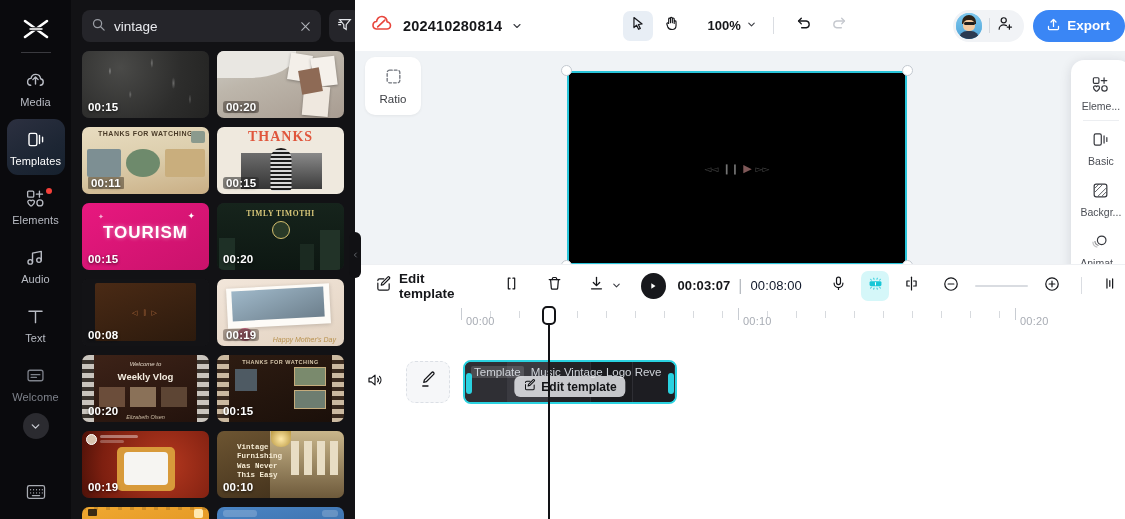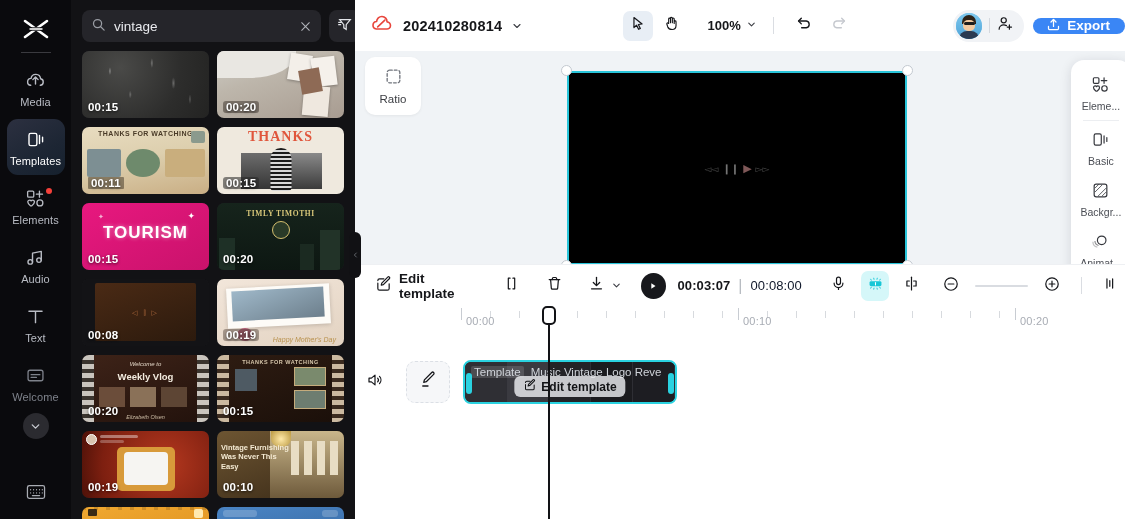--- a/index.html
+++ b/index.html
@@ -84,21 +84,21 @@
   .tb-center { margin-left:auto; display:flex; align-items:center; gap:4px; }
   .tool-btn { width:30px; height:30px; border-radius:7px; display:flex; align-items:center; justify-content:center; cursor:pointer; }
   .tool-btn.on { background:#e8eef5; }
   .zoom-lvl { font-size:13px; font-weight:700; color:#16171a; display:flex; align-items:center; gap:5px; cursor:pointer; margin-left:17px; }
   .vsep { width:1px; height:17px; background:#dadde2; margin:0 12px; }
   .tb-right { margin-left:auto; display:flex; align-items:center; gap:9px; }
   .avatar-group { height:32px; background:#f1f3f6; border-radius:17px; display:flex; align-items:center; padding:0 10px 0 3px; gap:7px; }
   .avatar { width:26px; height:26px; border-radius:50%; overflow:hidden; background:#7ec2e8; position:relative; }
   .av-sep { width:1px; height:15px; background:#d4d8de; }
   .export-btn {
-    height:16px; border-radius:17px; background:#3a86f5; color:#fff;
+    height:32px; border-radius:17px; background:#3a86f5; color:#fff;
     display:flex; align-items:center; gap:6px; padding:0 15px 0 13px;
     font-size:13.5px; font-weight:700; cursor:pointer; border:0;
     font-family:"Liberation Sans",sans-serif;
   }
 
   
   .stage { flex:1; background:#f0f3f6; position:relative; overflow:hidden; }
   .ratio-chip {
     position:absolute; left:10px; top:6px; width:56px; height:58px; background:#fff;
     border-radius:10px; display:flex; flex-direction:column; align-items:center; justify-content:center;
@@ -406,21 +406,21 @@
       </div>
 
       <div class="card">
         <div class="thumb" style="background:linear-gradient(160deg,#6d5532,#3a2a17);">
           <div style="position:absolute;right:0;top:0;bottom:0;width:58%;background:linear-gradient(180deg,#c9b68b,#6e5a3b);"></div>
           <div style="position:absolute;right:6px;top:10px;width:8px;height:34px;background:#e8ddc4;"></div>
           <div style="position:absolute;right:19px;top:10px;width:8px;height:34px;background:#e8ddc4;"></div>
           <div style="position:absolute;right:32px;top:10px;width:8px;height:34px;background:#e8ddc4;"></div>
           <div style="position:absolute;right:45px;top:10px;width:8px;height:34px;background:#e8ddc4;"></div>
           <div style="position:absolute;left:50%;top:0;transform:translateX(-50%);width:20px;height:16px;background:radial-gradient(circle,#ffe9a8,#c8a košu 70%);background:radial-gradient(circle,#ffe9a8,#b8963f);border-radius:0 0 50% 50%;"></div>
-          <div class="tcap" style="top:12px;left:0;width:60%;text-align:left;padding-left:4px;font-size:7.5px;color:#f4ead3;line-height:1.25;font-family:Liberation Sans, sans-serif;">Vintage Furnishing Was Never This Easy</div>
+          <div class="tcap" style="top:12px;left:0;width:60%;text-align:left;padding-left:20px;font-size:7.5px;color:#f4ead3;line-height:1.25;font-family:Liberation Mono, monospace;">Vintage Furnishing Was Never This Easy</div>
         </div>
         <div class="dur">00:10</div>
       </div>
 
       <div class="card" style="height:67px;">
         <div class="thumb" style="background:linear-gradient(165deg,#f0a830,#d88a1c);">
           <div style="position:absolute;left:6px;top:2px;width:9px;height:7px;background:#3a2a14;border-radius:1px;"></div>
           <div style="position:absolute;right:6px;top:2px;width:9px;height:9px;background:#ffe9b0;border-radius:2px;"></div>
           <div style="position:absolute;left:0;right:0;top:0;height:3px;background:repeating-linear-gradient(90deg,#00000022 0 4px,transparent 4px 12px);"></div>
         </div>

